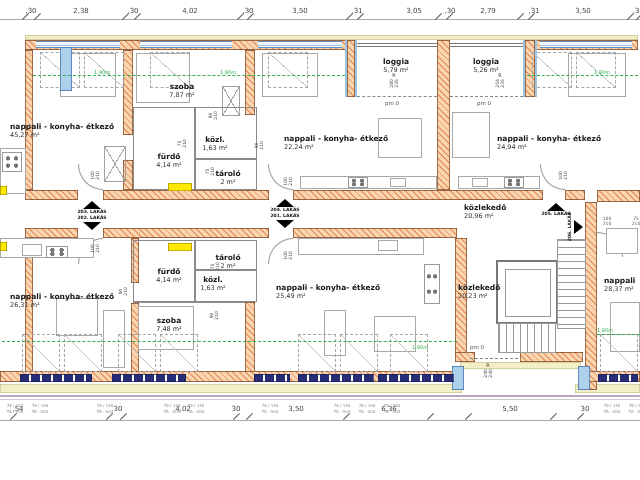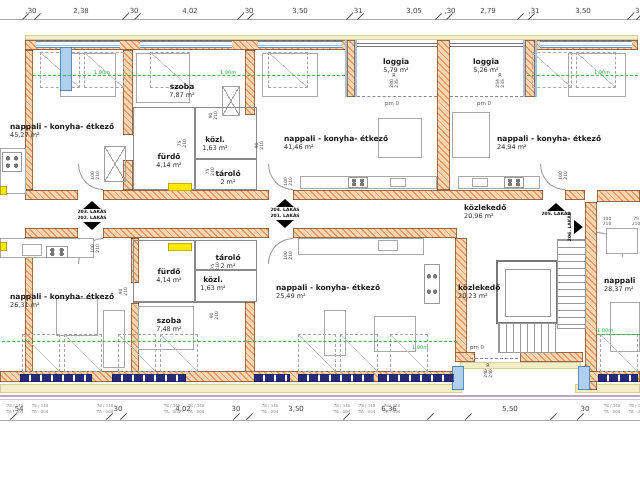--- a/index.html
+++ b/index.html
@@ -217,21 +217,21 @@
     <div class="room-label tc" style="left: 193px; top: 136px; width: 44px;">
       <div class="room-name">közl.</div>
       <div class="room-area">1,63 m²</div>
     </div>
     <div class="room-label tc" style="left: 206px; top: 170px; width: 44px;">
       <div class="room-name">tároló</div>
       <div class="room-area">2 m²</div>
     </div>
     <div class="room-label" style="left: 284px; top: 135px; width: 120px;">
       <div class="room-name">nappali - konyha- étkező</div>
-      <div class="room-area">41,46 m²</div>
+      <div class="room-area">22,24 m²</div>
     </div>
     <div class="room-label tc" style="left: 368px; top: 58px; width: 56px;">
       <div class="room-name">loggia</div>
       <div class="room-area">5,79 m²</div>
     </div>
     <div class="room-label tc" style="left: 458px; top: 58px; width: 56px;">
       <div class="room-name">loggia</div>
       <div class="room-area">5,26 m²</div>
     </div>
     <div class="room-label" style="left: 497px; top: 135px; width: 125px;">

